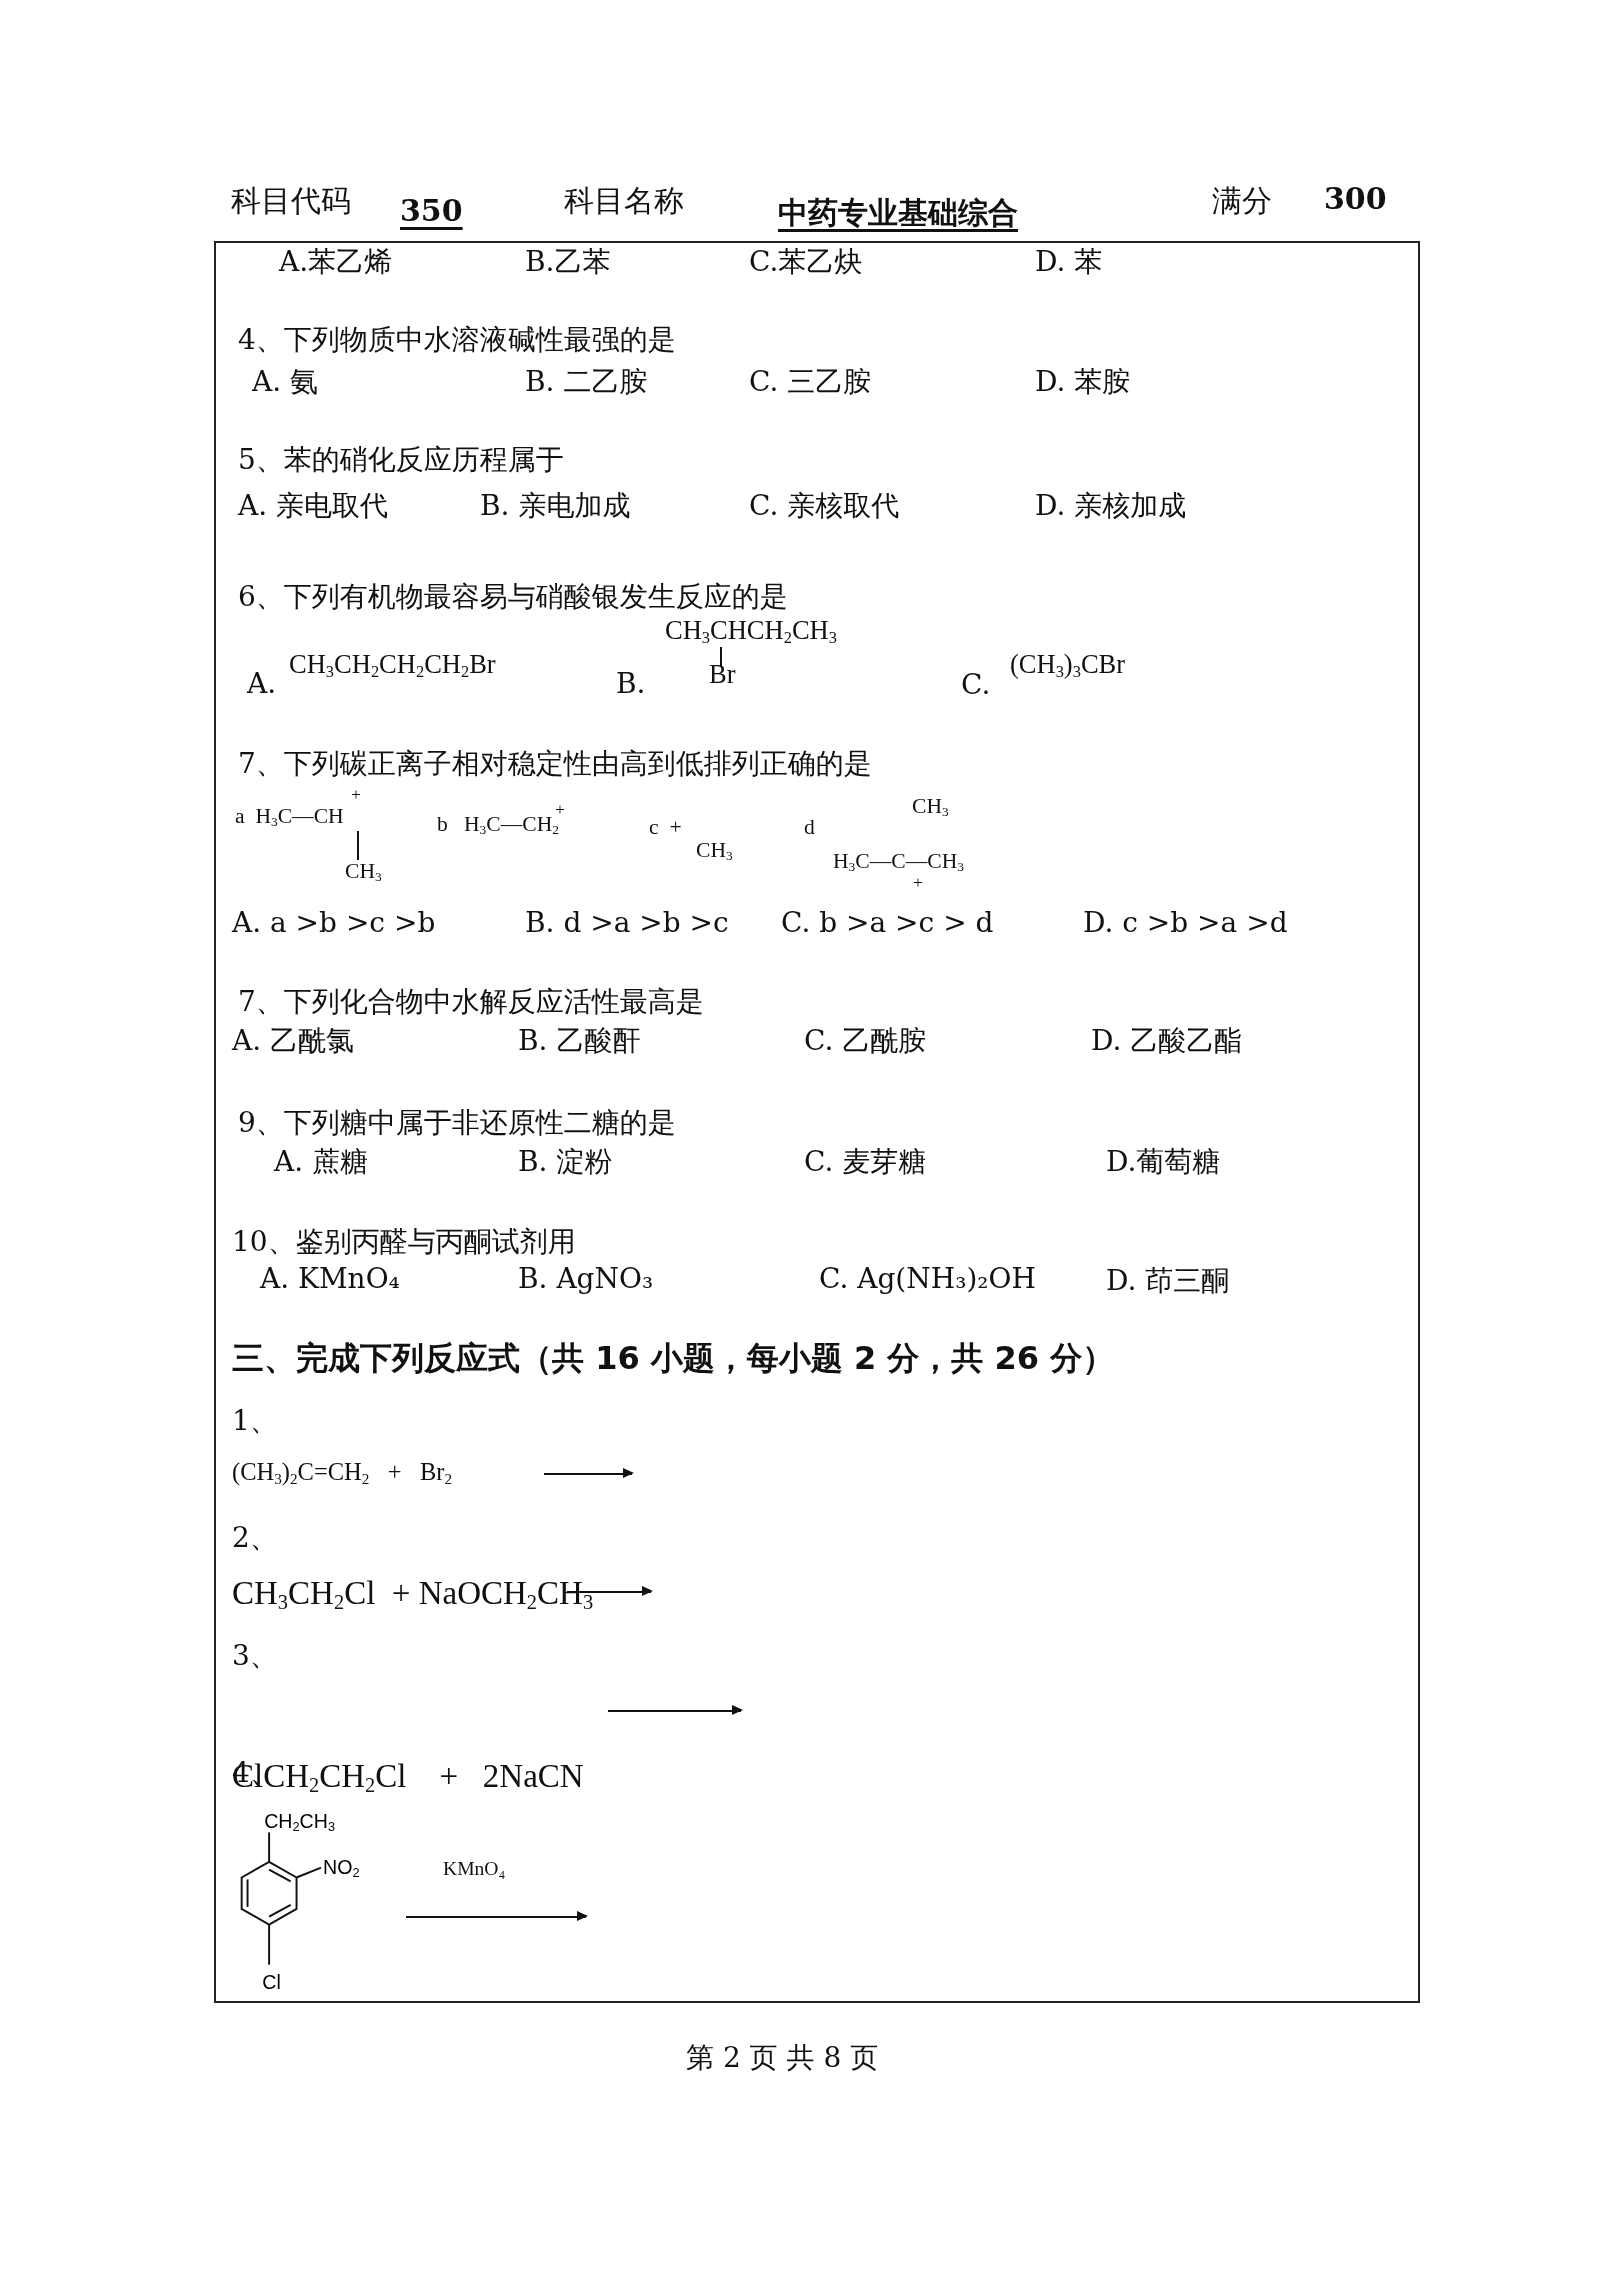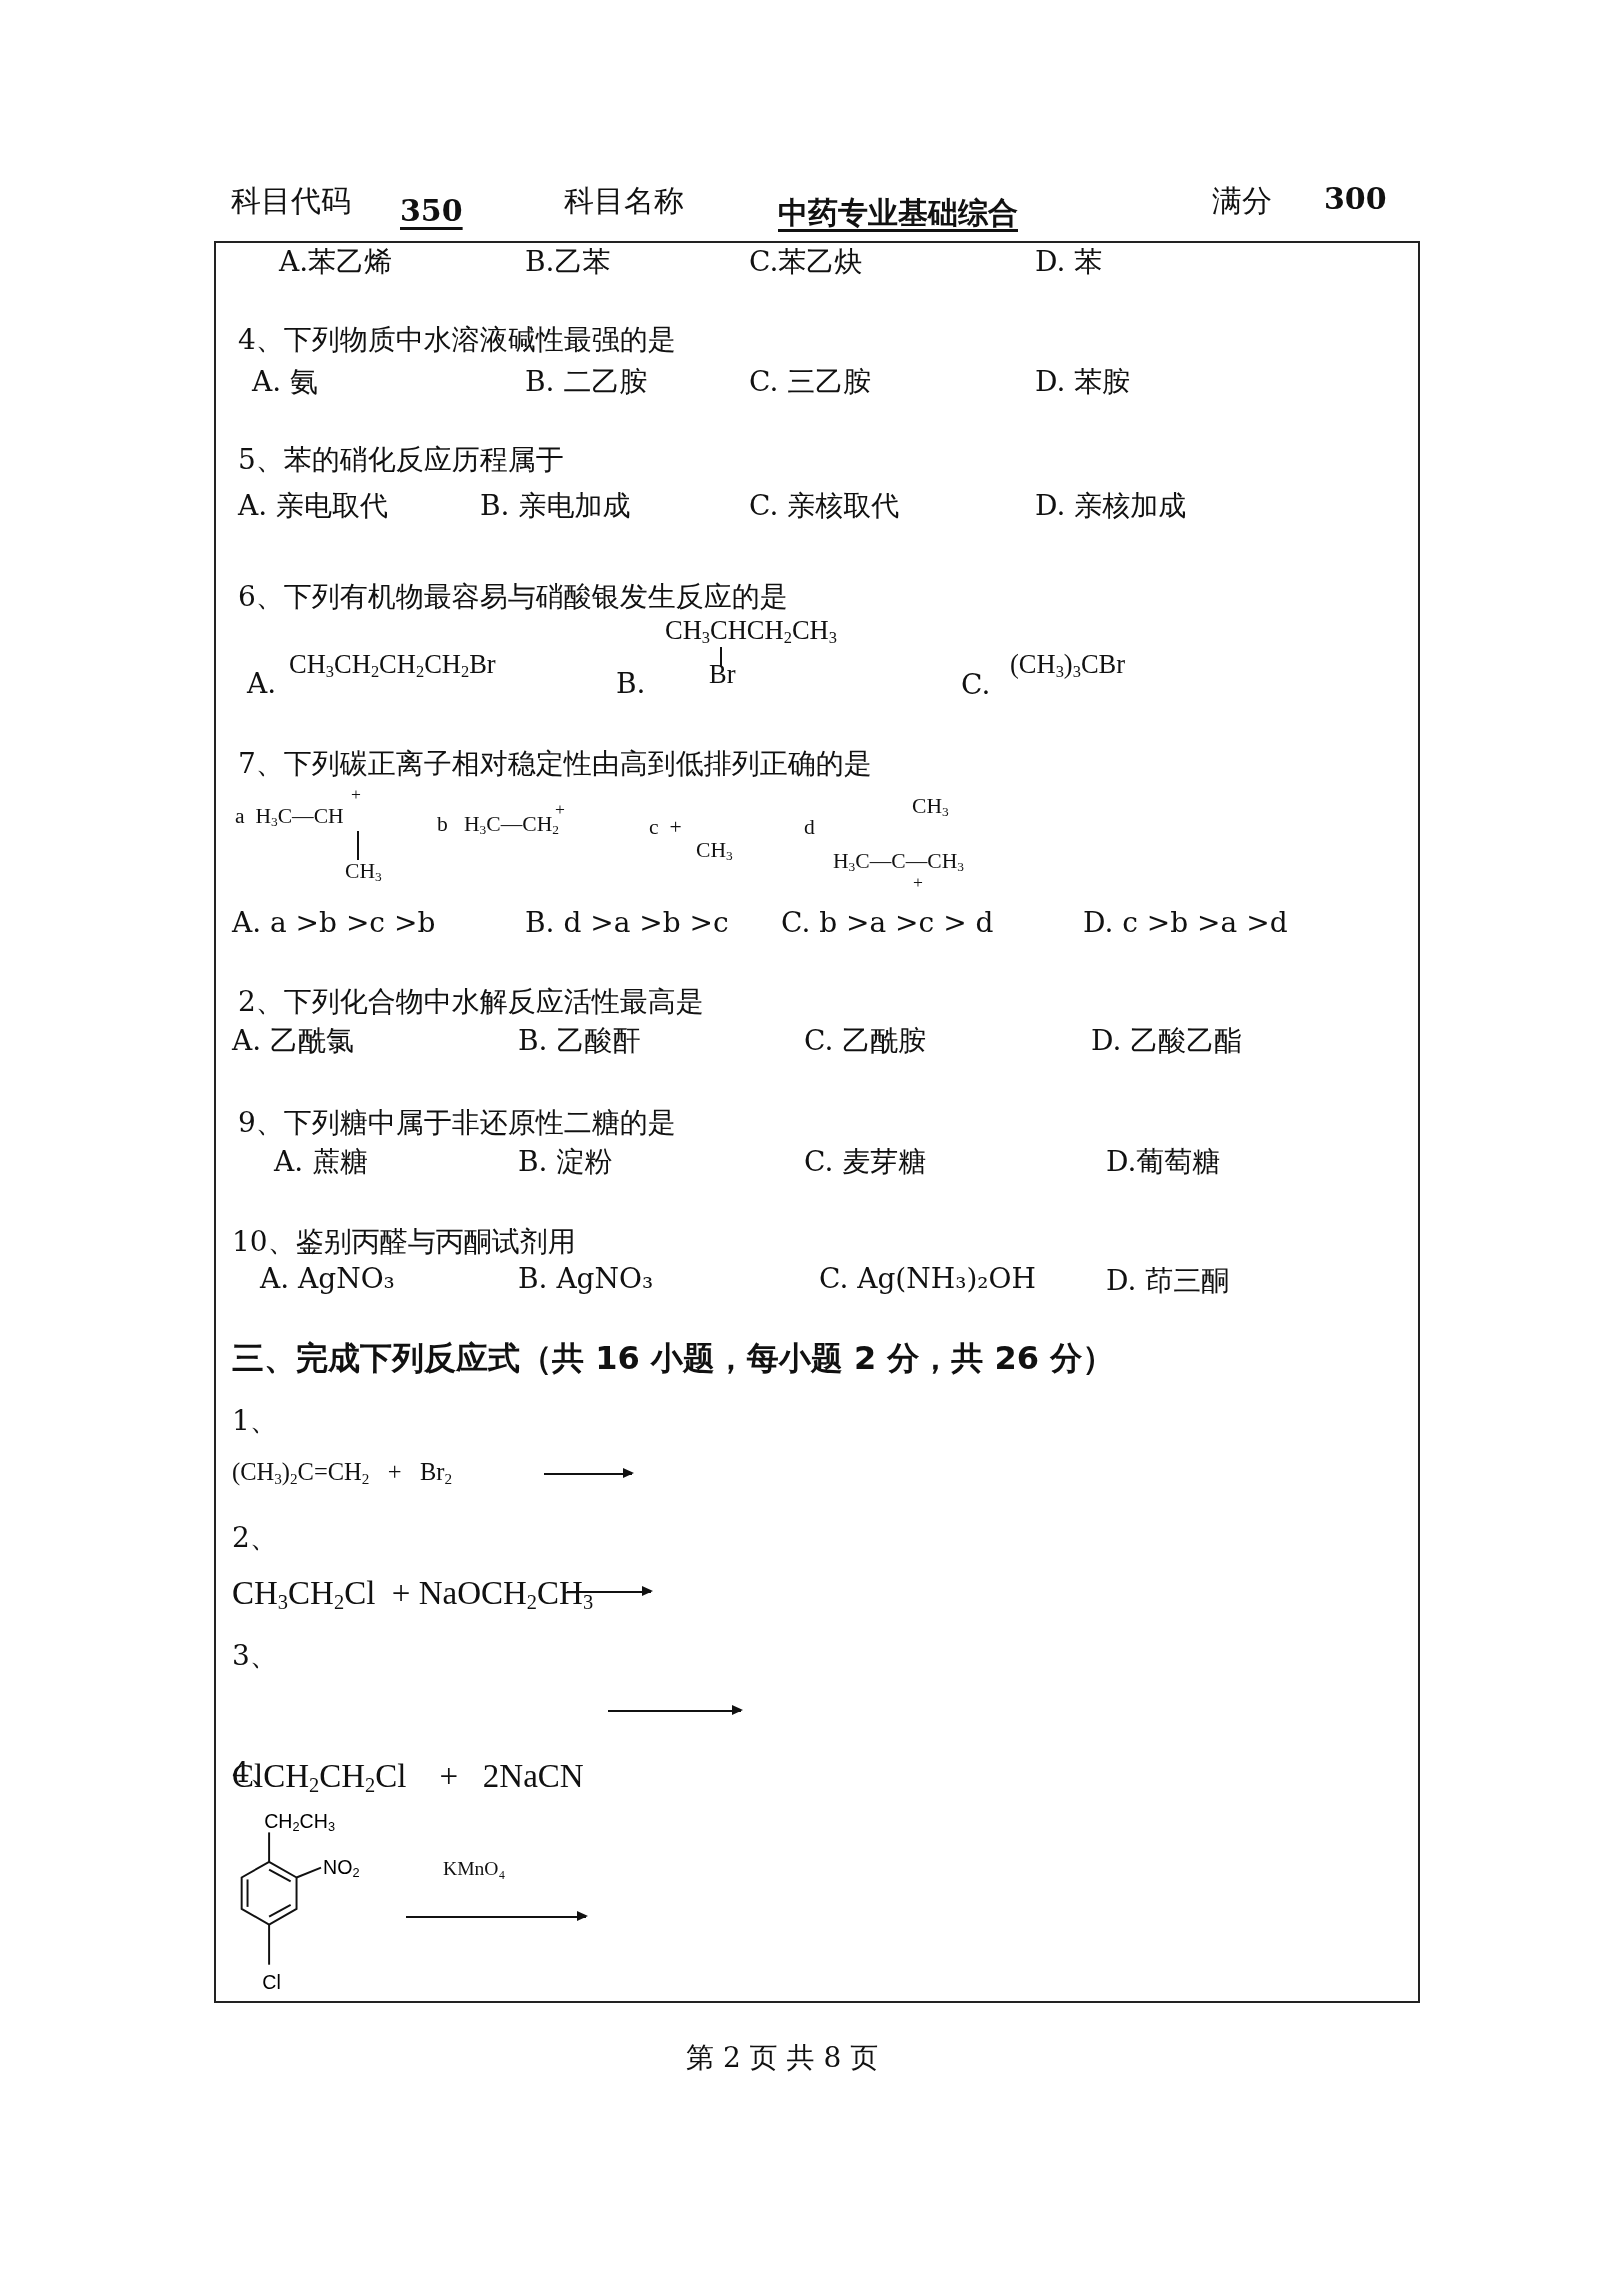--- a/index.html
+++ b/index.html
@@ -66,34 +66,34 @@
 <div class="t s" style="top:838px;left:696px;font-size:21.6px">CH<sub>3</sub></div>
 <div class="t s" style="top:815px;left:804px;font-size:21.6px">d</div>
 <div class="t s" style="top:794px;left:912px;font-size:21.6px">CH<sub>3</sub></div>
 <div class="t s" style="top:849px;left:833px;font-size:21.6px">H<sub>3</sub>C—C—CH<sub>3</sub></div>
 <div class="t s" style="top:872px;left:913px;font-size:17.6px">+</div>
 <div class="t" style="top:906px;left:232px">A.  a &gt;b &gt;c &gt;b</div>
 <div class="t" style="top:906px;left:525px">B.  d &gt;a &gt;b &gt;c</div>
 <div class="t" style="top:906px;left:781px">C.  b &gt;a &gt;c &gt; d</div>
 <div class="t" style="top:906px;left:1083px">D.  c &gt;b &gt;a &gt;d</div>
 
-<div class="t" style="top:983px;left:238px">2、下列化合物中水解反应活性最高是</div>
+<div class="t" style="top:983px;left:238px">7、下列化合物中水解反应活性最高是</div>
 <div class="t" style="top:1022px;left:232px">A. 乙酰氯</div>
 <div class="t" style="top:1022px;left:518px">B. 乙酸酐</div>
 <div class="t" style="top:1022px;left:804px">C. 乙酰胺</div>
 <div class="t" style="top:1022px;left:1091px">D.  乙酸乙酯</div>
 
 <div class="t" style="top:1104px;left:238px">9、下列糖中属于非还原性二糖的是</div>
 <div class="t" style="top:1143px;left:274px">A. 蔗糖</div>
 <div class="t" style="top:1143px;left:518px">B. 淀粉</div>
 <div class="t" style="top:1143px;left:804px">C.  麦芽糖</div>
 <div class="t" style="top:1143px;left:1106px">D.葡萄糖</div>
 
 <div class="t" style="top:1223px;left:232px">10、鉴别丙醛与丙酮试剂用</div>
-<div class="t" style="top:1262px;left:260px">A. AgNO₃</div>
+<div class="t" style="top:1262px;left:260px">A. KMnO₄</div>
 <div class="t" style="top:1262px;left:518px">B. AgNO₃</div>
 <div class="t" style="top:1262px;left:819px">C. Ag(NH₃)₂OH</div>
 <div class="t" style="top:1262px;left:1106px">D. 茚三酮</div>
 
 <div class="t sec" style="top:1337px;left:232px">三、完成下列反应式（共 16 小题，每小题 2 分，共 26 分）</div>
 <div class="t" style="top:1402px;left:232px">1、</div>
 <div class="t s" style="top:1458px;left:232px;font-size:24.5px">(CH<sub>3</sub>)<sub>2</sub>C=CH<sub>2</sub> &nbsp;&nbsp;+ &nbsp;&nbsp;Br<sub>2</sub></div>
 <div class="arrow" style="top:1473px;left:544px;width:88px"></div>
 
 <div class="t" style="top:1519px;left:232px">2、</div>

